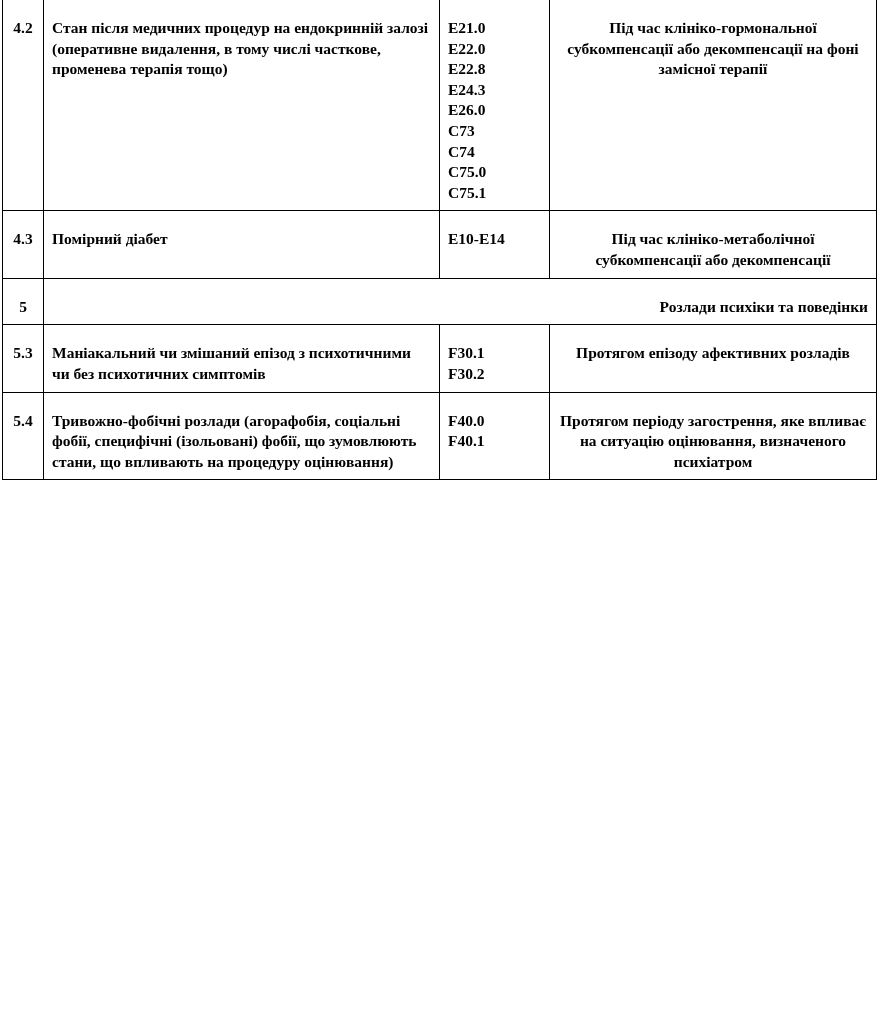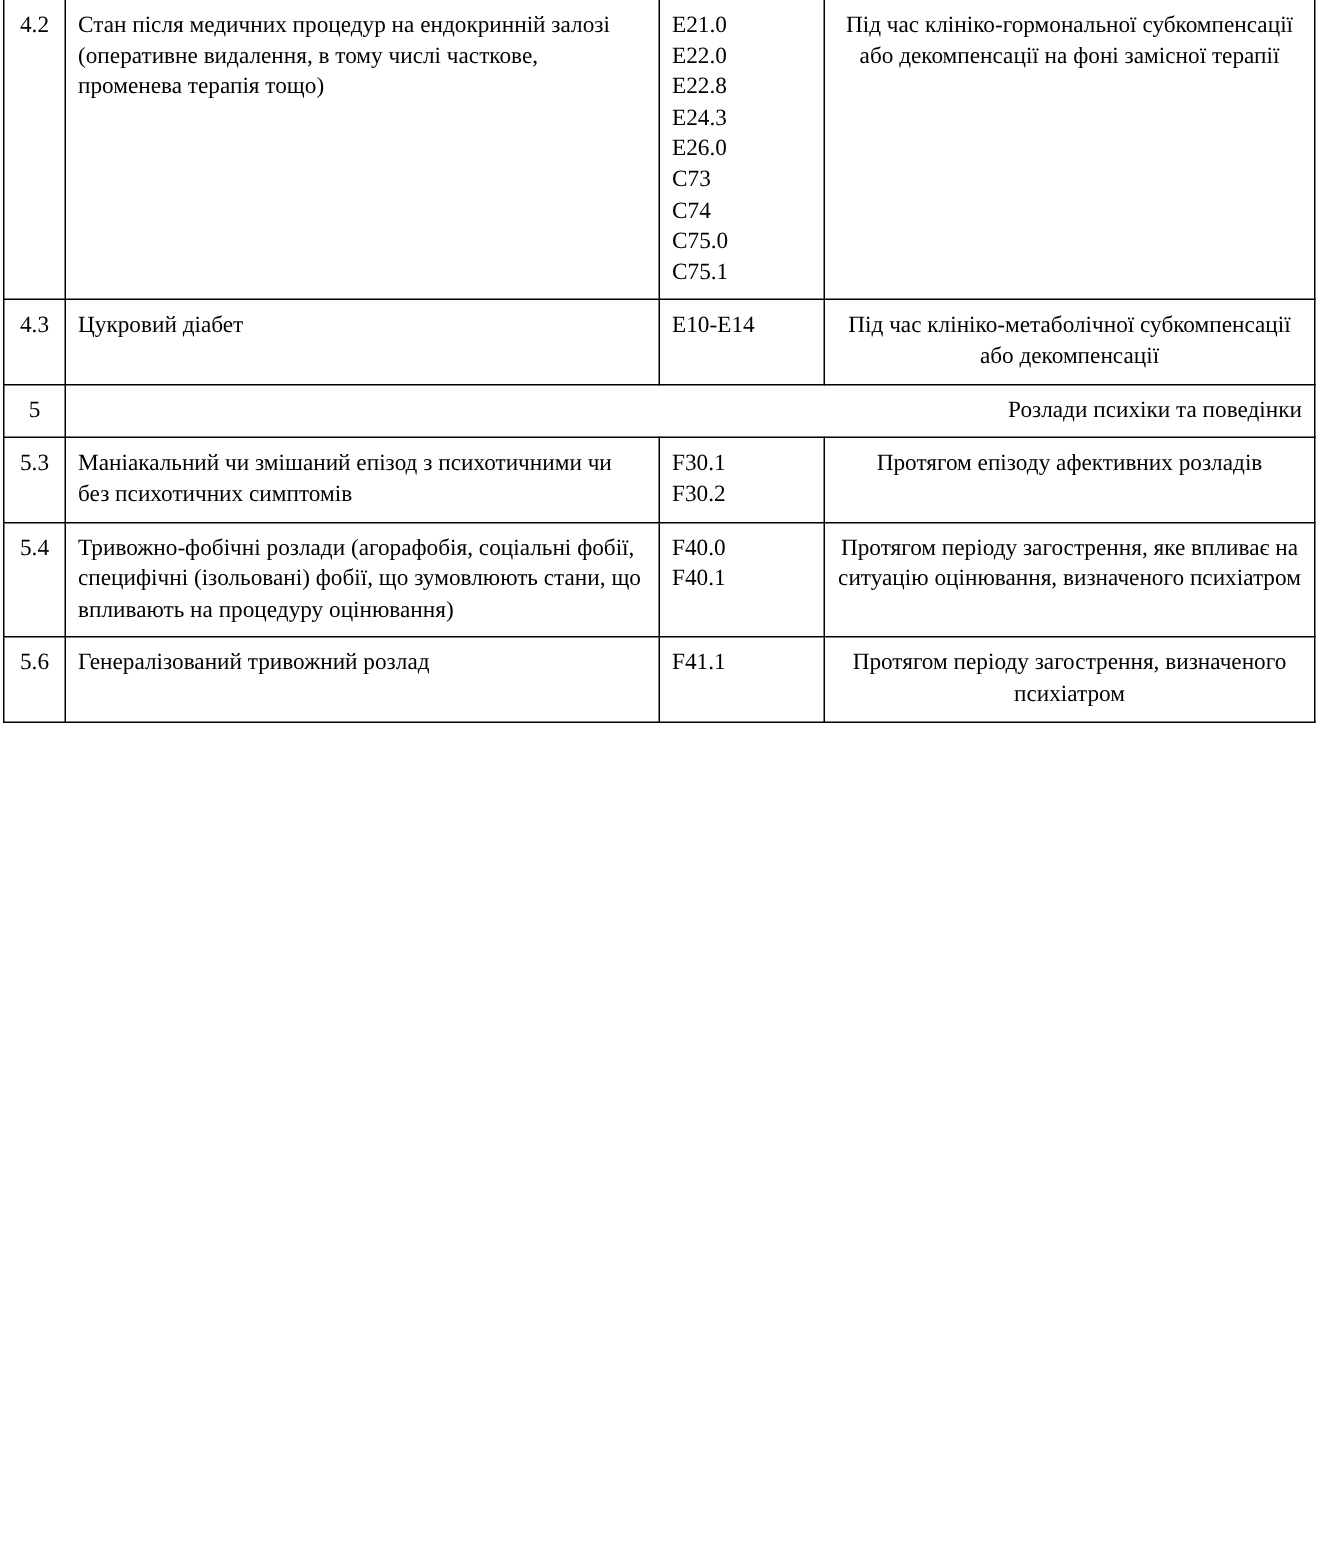--- a/index.html
+++ b/index.html
@@ -24,21 +24,22 @@
     border-collapse: collapse;
     width: 874px;
     margin-left: 2px;
     table-layout: fixed;
   }
   table.doc-table td {
     border: 1px solid #000000;
     vertical-align: top;
     font-size: 15.5px;
     line-height: 1.33;
-    padding: 7px 8px 7px 8px;
+    padding: 18px 8px 7px 8px;
+    font-weight: bold;
   }
   
   col.c-num   { width: 41px; }
   col.c-name  { width: 396px; }
   col.c-code  { width: 110px; }
   col.c-note  { width: 327px; }
 
   td.num {
     text-align: center;
     padding-left: 2px;
@@ -95,21 +96,21 @@
               <span class="codeline">E26.0</span>
               <span class="codeline">C73</span>
               <span class="codeline">C74</span>
               <span class="codeline">C75.0</span>
               <span class="codeline">C75.1</span>
             </td>
             <td class="note">Під час клініко-гормональної субкомпенсації або декомпенсації на фоні замісної терапії</td>
           </tr>
           <tr>
             <td class="num">4.3</td>
-            <td class="name">Цукровий діабет</td>
+            <td class="name">Помірний діабет</td>
             <td class="code">
               <span class="codeline">E10-E14</span>
             </td>
             <td class="note">Під час клініко-метаболічної субкомпенсації або декомпенсації</td>
           </tr>
           <tr>
             <td class="num">5</td>
             <td class="section-title" colspan="3">Розлади психіки та поведінки</td>
           </tr>
           <tr>
@@ -123,24 +124,16 @@
           </tr>
           <tr>
             <td class="num">5.4</td>
             <td class="name">Тривожно-фобічні розлади (агорафобія, соціальні фобії, специфічні (ізольовані) фобії, що зумовлюють стани, що впливають на процедуру оцінювання)</td>
             <td class="code">
               <span class="codeline">F40.0</span>
               <span class="codeline">F40.1</span>
             </td>
             <td class="note">Протягом періоду загострення, яке впливає на ситуацію оцінювання, визначеного психіатром</td>
           </tr>
-          <tr>
-            <td class="num">5.6</td>
-            <td class="name">Генералізований тривожний розлад</td>
-            <td class="code">
-              <span class="codeline">F41.1</span>
-            </td>
-            <td class="note">Протягом періоду загострення, визначеного психіатром</td>
-          </tr>
         </tbody>
     </table>
   </div>
 </div>
 
 </body></html>

